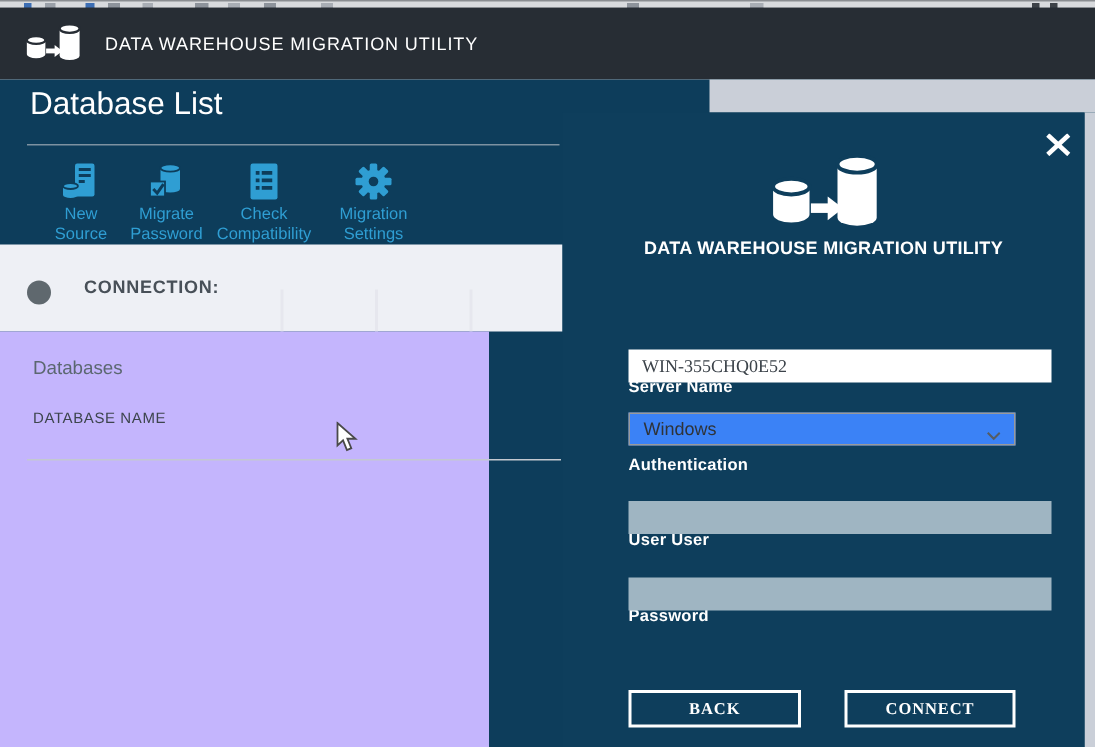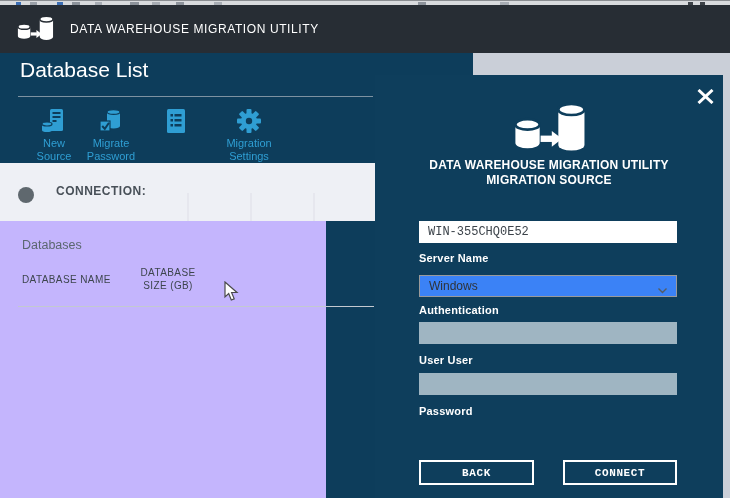--- a/index.html
+++ b/index.html
@@ -37,27 +37,27 @@
   .col-header-1{position:absolute;left:22px;top:53px;font-size:10px;color:#3d454d;letter-spacing:0.4px;}
   .col-header-2{position:absolute;left:130px;top:45px;width:76px;text-align:center;font-size:10px;color:#3d454d;letter-spacing:0.4px;line-height:13px;}
   .header-rule{position:absolute;left:18px;top:85px;width:356px;height:1px;background:#c3c9d0;}
   
   .dialog{position:absolute;left:375px;top:75px;width:348px;height:423px;background:#0e3e5c;}
   .close-btn{position:absolute;left:319px;top:10px;width:22px;height:22px;display:flex;align-items:center;justify-content:center;cursor:pointer;}
   .dialog-icon{position:absolute;left:131px;top:27px;}
   .dialog-title{position:absolute;left:0;top:83px;width:348px;text-align:center;color:#ffffff;font-size:12px;font-weight:700;line-height:15px;letter-spacing:0.2px;}
   .field-label{position:absolute;left:44px;color:#ffffff;font-size:11px;font-weight:700;letter-spacing:0.2px;margin-top:46px;}
   .lbl-server{top:131px;} .lbl-auth{top:183px;} .lbl-user{top:233px;} .lbl-pwd{top:284px;}
-  .text-input{position:absolute;left:44px;width:258px;box-sizing:border-box;border:none;outline:none;font-family:Liberation Mono, monospace;}
+  .text-input{position:absolute;left:44px;width:282px;box-sizing:border-box;border:none;outline:none;font-family:Liberation Serif, serif;margin-top:12px;}
   .server-input{top:146px;height:22px;background:#ffffff;font-size:12px;color:#3c434a;padding:0 6px 0 9px;}
   .dropdown{position:absolute;left:44px;top:200px;width:258px;height:22px;background:#3b82f6;border:1px solid #9a9a9a;box-sizing:border-box;display:flex;align-items:center;padding-left:9px;font-size:12px;color:#2f3338;cursor:default;}
   .dropdown .chev{position:absolute;right:9px;top:7px;}
   .disabled-input{height:22px;background:#9fb5c2;}
   .user-input{top:247px;} .pwd-input{top:298px;}
-  .dlg-btn{position:absolute;top:385px;height:25px;border:2px solid #ffffff;background:transparent;color:#ffffff;font-size:11px;font-weight:700;letter-spacing:0.6px;box-sizing:border-box;font-family:Liberation Mono, monospace;cursor:pointer;}
+  .dlg-btn{position:absolute;top:385px;height:25px;border:2px solid #ffffff;background:transparent;color:#ffffff;font-size:11px;font-weight:700;letter-spacing:0.6px;box-sizing:border-box;font-family:Liberation Serif, serif;cursor:pointer;}
   .back-btn{left:44px;width:115px;} .connect-btn{left:188px;width:114px;}
   
   .cursor{position:absolute;left:224px;top:281px;}
 </style>
 </head>
 <body>
 
 <div class="top-sliver">
   <div class="frag" style="left:16px;width:5px;background:#3c6eb4;"></div>
   <div class="frag" style="left:30px;width:7px;background:#9aa0a8;"></div>
@@ -130,20 +130,24 @@
     <svg width="24" height="26" viewBox="0 0 24 26" fill="#2f9ed3">
       <rect x="3" y="1" width="18" height="24" rx="1.5"></rect>
       <rect x="6.5" y="6" width="2.5" height="2.5" fill="#0d3d5b"></rect>
       <rect x="10.5" y="6" width="7" height="2.5" fill="#0d3d5b"></rect>
       <rect x="6.5" y="11" width="2.5" height="2.5" fill="#0d3d5b"></rect>
       <rect x="10.5" y="11" width="7" height="2.5" fill="#0d3d5b"></rect>
       <rect x="6.5" y="16" width="2.5" height="2.5" fill="#0d3d5b"></rect>
       <rect x="10.5" y="16" width="7" height="2.5" fill="#0d3d5b"></rect>
     </svg>
   </div>
+  <div class="toolbar-label">
+    <div>Check</div>
+      <div>Compatibility</div>
+  </div>
 </div>
 <div class="toolbar-item ti-3">
   <div class="toolbar-icon">
     <svg width="26" height="26" viewBox="0 0 26 26" fill="#2f9ed3">
       <rect x="10.5" y="1" width="5" height="24" rx="1" transform="rotate(0 13 13)"></rect>
       <rect x="10.5" y="1" width="5" height="24" rx="1" transform="rotate(45 13 13)"></rect>
       <rect x="10.5" y="1" width="5" height="24" rx="1" transform="rotate(90 13 13)"></rect>
       <rect x="10.5" y="1" width="5" height="24" rx="1" transform="rotate(135 13 13)"></rect>
       <circle cx="13" cy="13" r="8"></circle>
       <circle cx="13" cy="13" r="3.2" fill="#0d3d5b"></circle>
@@ -159,21 +163,20 @@
   <div class="conn-line" style="left:187px;"></div>
   <div class="conn-line" style="left:250px;"></div>
   <div class="conn-line" style="left:313px;"></div>
   <div class="conn-dot"></div>
   <div class="conn-label">CONNECTION:</div>
 </div>
 
 <div class="table-area">
   <div class="databases-title">Databases</div>
   <div class="col-header-1">DATABASE NAME</div>
-  <div class="col-header-2">DATABASE SIZE (GB)</div>
   <div class="header-rule"></div>
 </div>
 
 <div class="dialog">
   <div class="close-btn">
     <svg width="17" height="15" viewBox="0 0 17 15">
       <line x1="1.5" y1="1" x2="15.5" y2="14" stroke="#ffffff" stroke-width="3"></line>
       <line x1="15.5" y1="1" x2="1.5" y2="14" stroke="#ffffff" stroke-width="3"></line>
     </svg>
   </div>
@@ -182,21 +185,20 @@
       <path d="M2 12 v10 a6.5 2.8 0 0 0 13 0 V12 Z" fill="#ffffff"></path>
       <ellipse cx="8.5" cy="12" rx="6.5" ry="2.8" fill="#ffffff" stroke="#0e3e5c" stroke-width="1.4"></ellipse>
       <rect x="15.5" y="18" width="6.5" height="3.4" fill="#ffffff"></rect>
       <polygon points="21.5,15.5 27,19.7 21.5,24" fill="#ffffff"></polygon>
       <path d="M25 4 v19 a7 3 0 0 0 14 0 V4 Z" fill="#ffffff"></path>
       <ellipse cx="32" cy="4" rx="7" ry="3" fill="#ffffff" stroke="#0e3e5c" stroke-width="1.4"></ellipse>
     </svg>
   </div>
   <div class="dialog-title">
     <div>DATA WAREHOUSE MIGRATION UTILITY</div>
-    <div>MIGRATION SOURCE</div>
   </div>
 
   <div class="field-label lbl-server">Server Name</div>
   <input class="text-input server-input" type="text" value="WIN-355CHQ0E52" style="">
 
   <div class="field-label lbl-auth">Authentication</div>
   <div class="dropdown">
     <span>Windows</span>
     <span class="chev">
       <svg width="9" height="6" viewBox="0 0 9 6">

